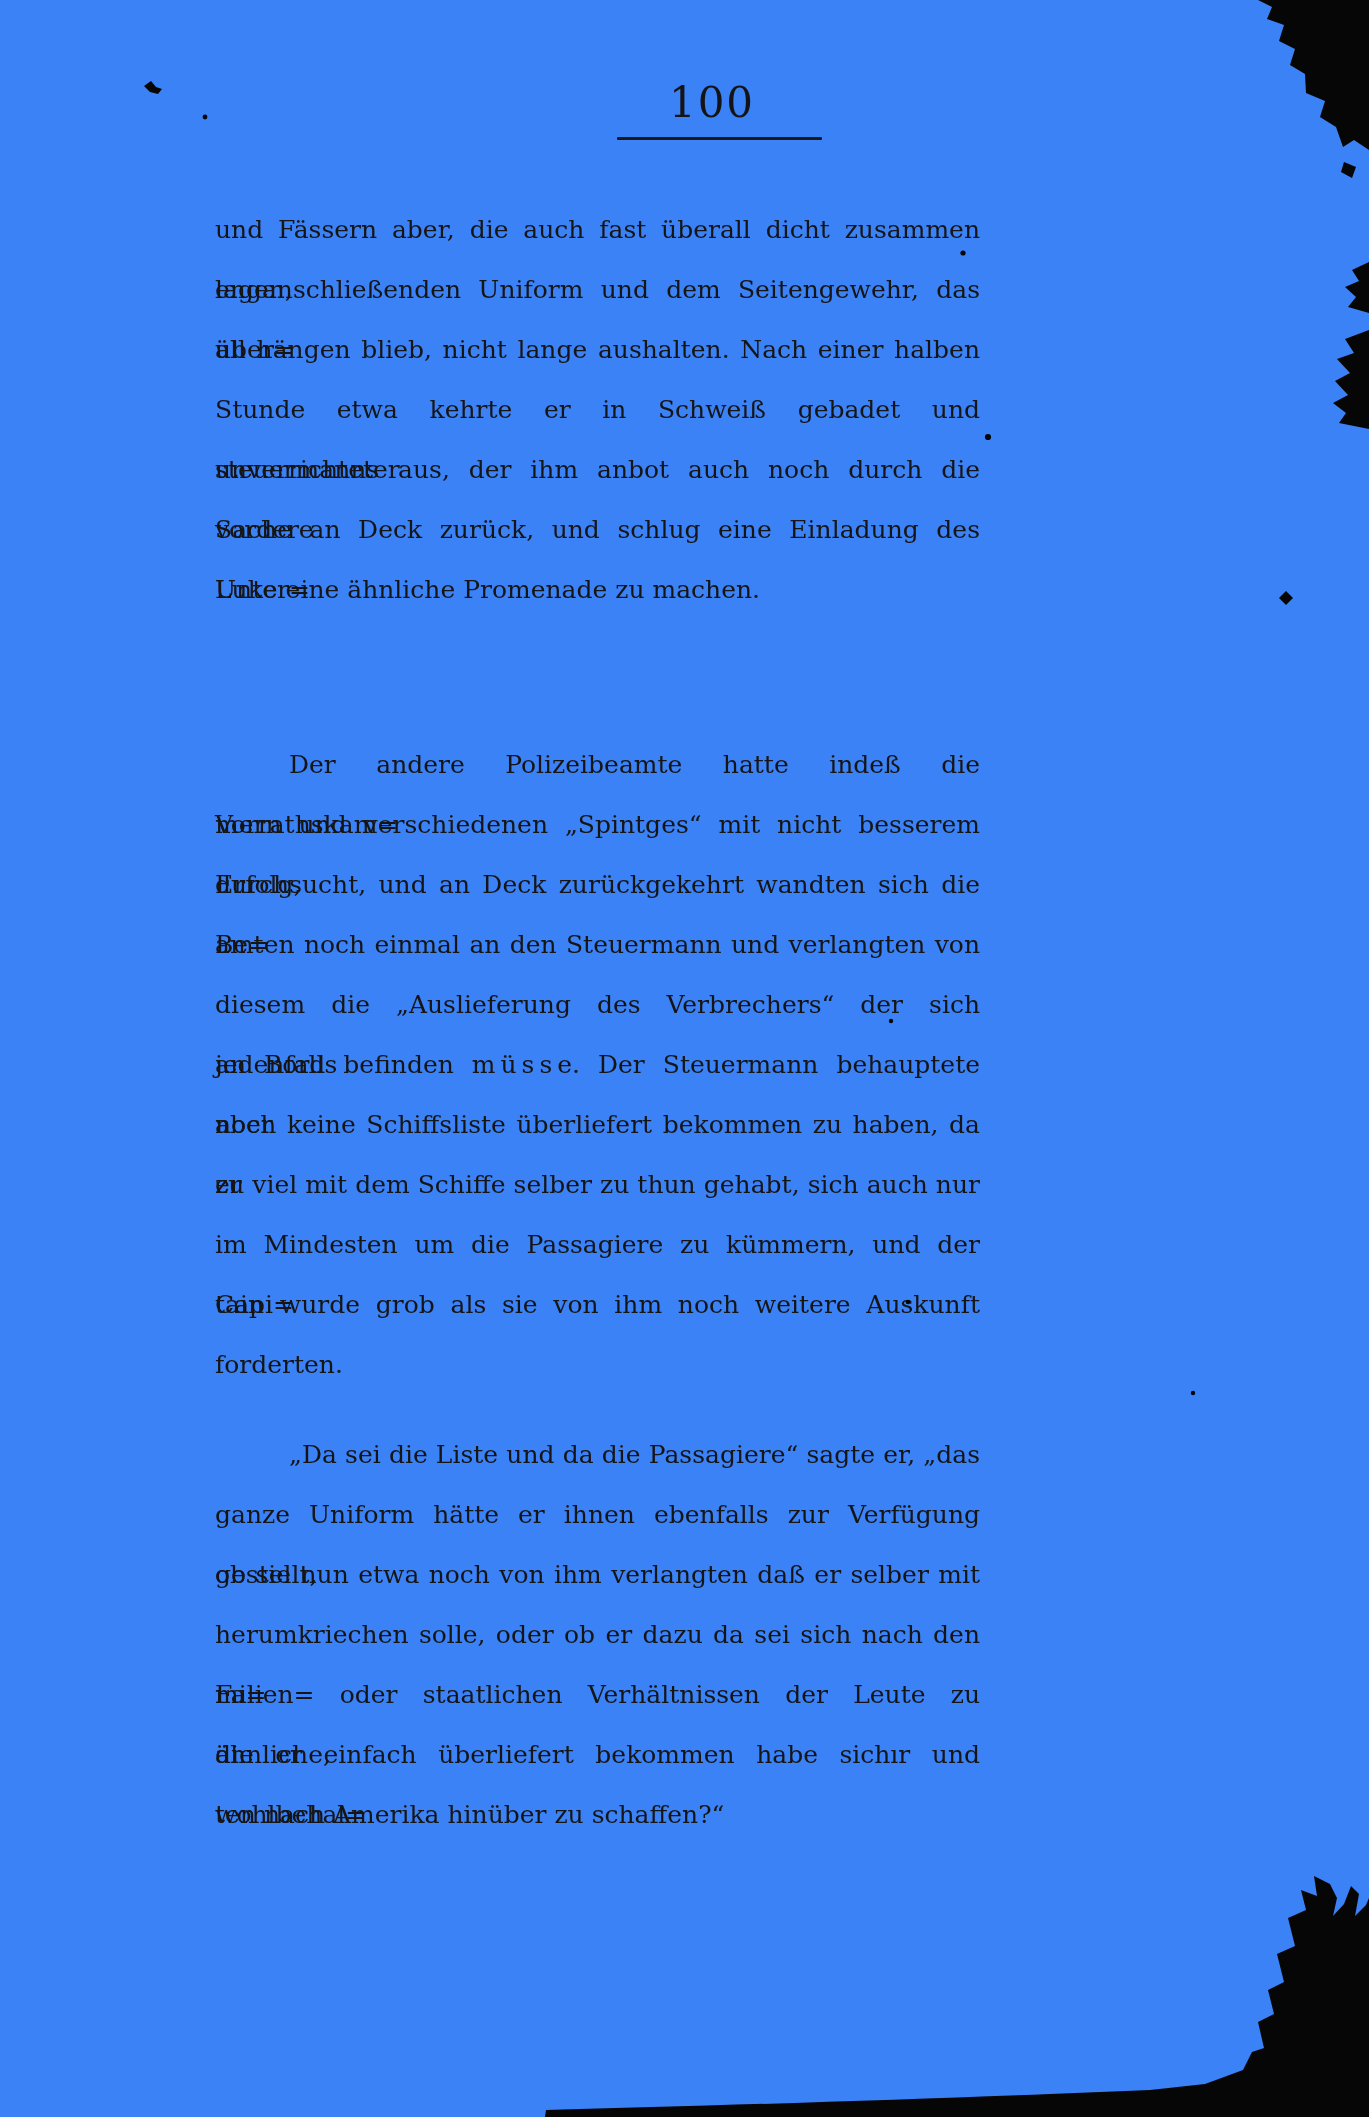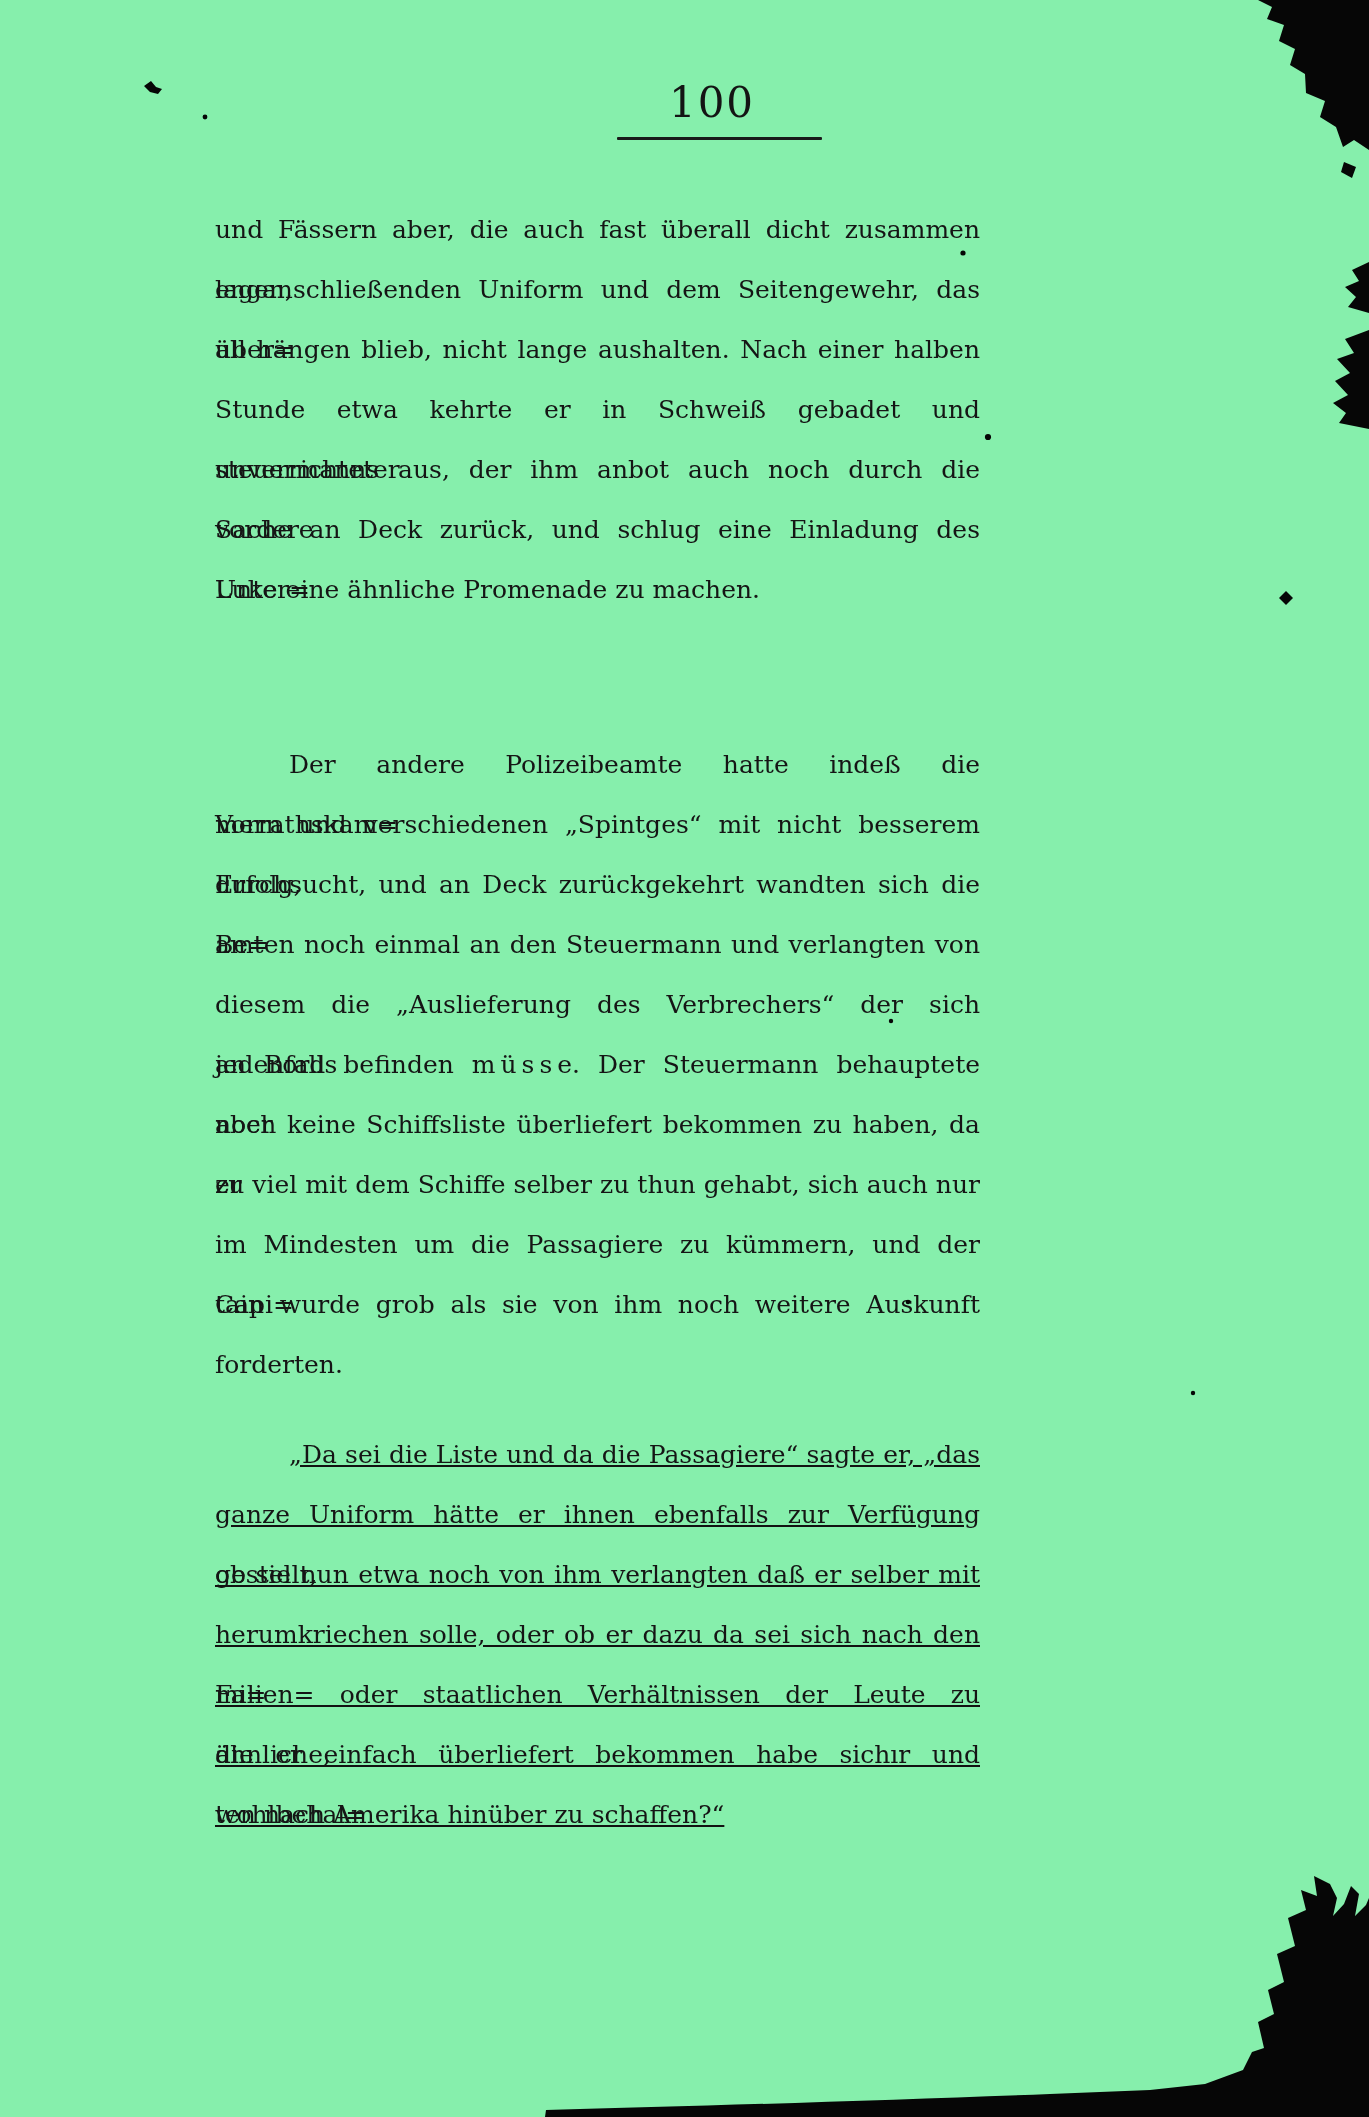--- a/index.html
+++ b/index.html
@@ -5,21 +5,21 @@
   html,body{
     margin:0;
     padding:0;
     background:#ffffff;
     font-family:"DejaVu Serif","Liberation Serif",serif;
   }
   #page{
     position:relative;
     width:1369px;
     height:2117px;
-    background:#86efac;
+    background:#3b82f6;
     overflow:hidden;
     color:#121212;
   }
   .page-number{
     position:absolute;
     top:78px;
     left:562px;
     width:300px;
     text-align:center;
     font-size:42px;
@@ -97,21 +97,21 @@
         <div class="line">durchsucht, und an Deck zurückgekehrt wandten sich die Be=</div>
         <div class="line">amten noch einmal an den Steuermann und verlangten von</div>
         <div class="line">diesem die „Auslieferung des Verbrechers“ der sich jedenfalls</div>
         <div class="line">an Bord befinden m ü s s e. Der Steuermann behauptete aber</div>
         <div class="line">noch keine Schiffsliste überliefert bekommen zu haben, da er</div>
         <div class="line">zu viel mit dem Schiffe selber zu thun gehabt, sich auch nur</div>
         <div class="line">im Mindesten um die Passagiere zu kümmern, und der Capi=</div>
         <div class="line">tain wurde grob als sie von ihm noch weitere Auskunft</div>
         <div class="line last">forderten.</div>
       </div>
-      <div class="paragraph" style="top: 1425px; text-decoration: underline;">
+      <div class="paragraph" style="top: 1425px;">
         <div class="line indent">„Da sei die Liste und da die Passagiere“ sagte er, „das</div>
         <div class="line">ganze Uniform hätte er ihnen ebenfalls zur Verfügung gestellt,</div>
         <div class="line">ob sie nun etwa noch von ihm verlangten daß er selber mit</div>
         <div class="line">herumkriechen solle, oder ob er dazu da sei sich nach den Fa=</div>
         <div class="line">milien= oder staatlichen Verhältnissen der Leute zu ähnliche,</div>
         <div class="line">die er einfach überliefert bekommen habe sichır und wohlbehal=</div>
         <div class="line last">ten nach Amerika hinüber zu schaffen?“</div>
       </div>
     </div>
 

